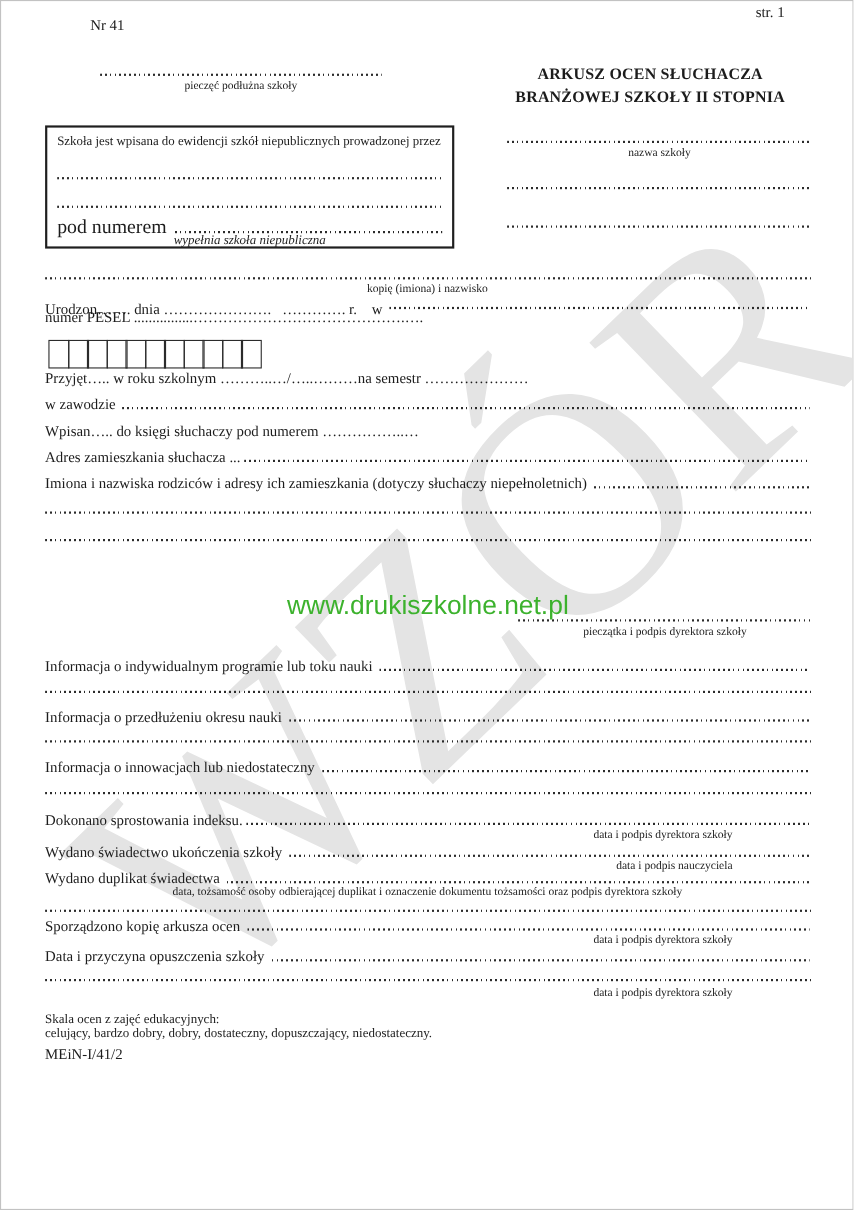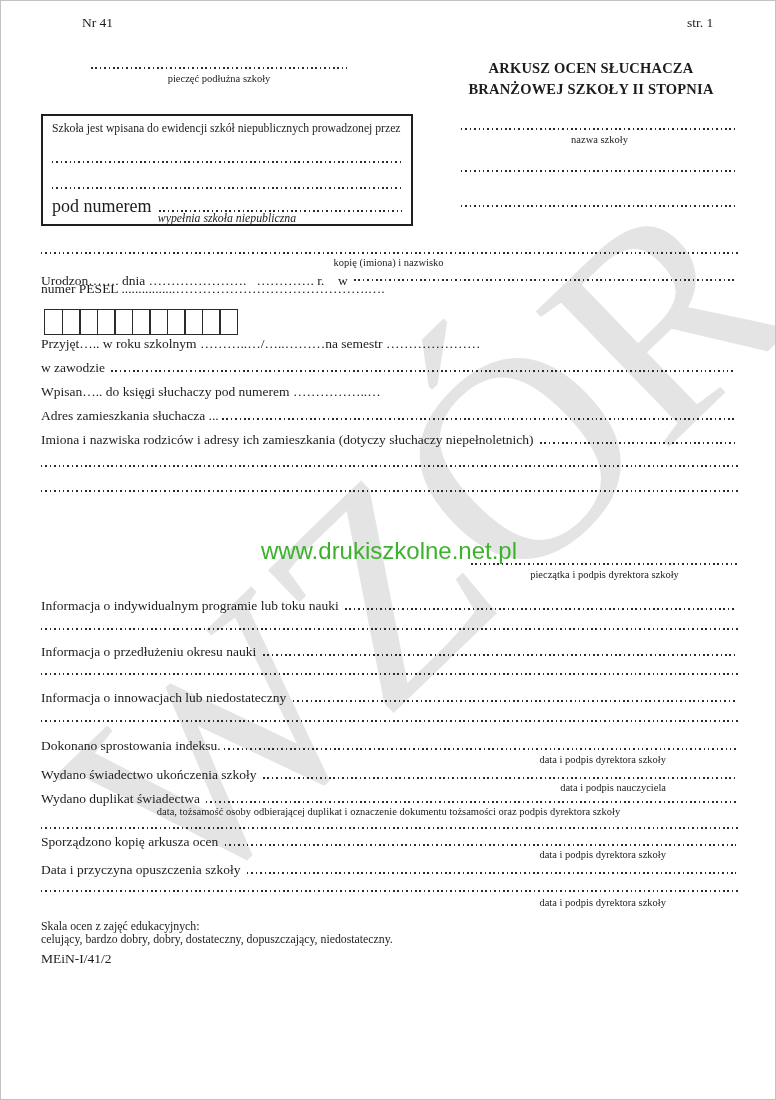--- a/index.html
+++ b/index.html
@@ -47,21 +47,21 @@
   .z1 { z-index:1; }
 </style>
 </head>
 <body>
 
 <div class="page">
 
   <div class="watermark" style="color: rgb(228, 228, 228);">WZÓR</div>
 
   <div class="abs txt z1" style="left:81px;top:14px;text-align:center;">Nr 41</div>
-  <div class="abs txt z1" style="left:686px;top:14px;">str. 1</div>
+  <div class="abs txt z1" style="left:686px;top:2px;">str. 1</div>
 
   <div class="dotline z1" style="left:90px;top:66px;width:256px;"></div>
   <div class="abs caption z1 cap-center" style="left:90px;top:72px;width:256px;">pieczęć podłużna szkoły</div>
 
   <div class="abs title z1" style="left:440px;top:57px;width:300px;">
     <div>ARKUSZ OCEN SŁUCHACZA</div>
     <div>BRANŻOWEJ SZKOŁY II STOPNIA</div>
   </div>
 
   <div class="schoolbox z1">

